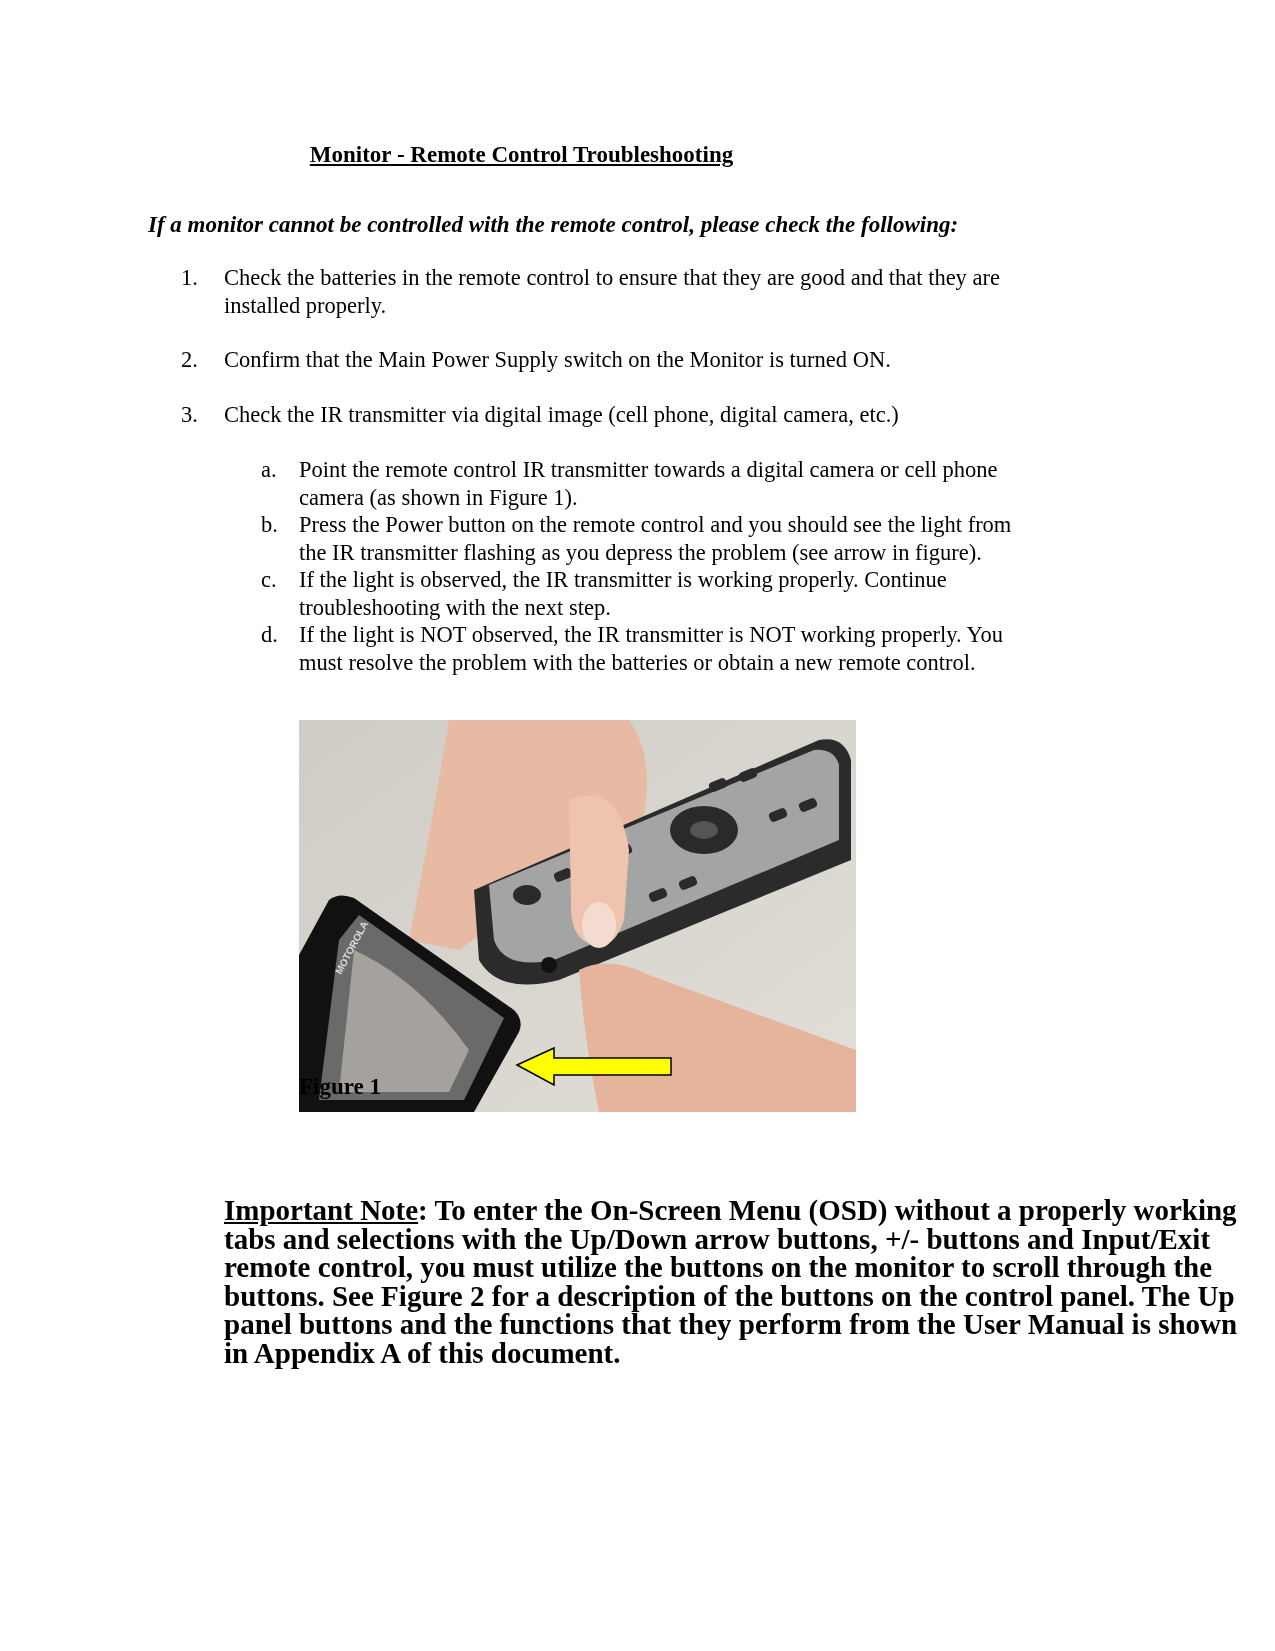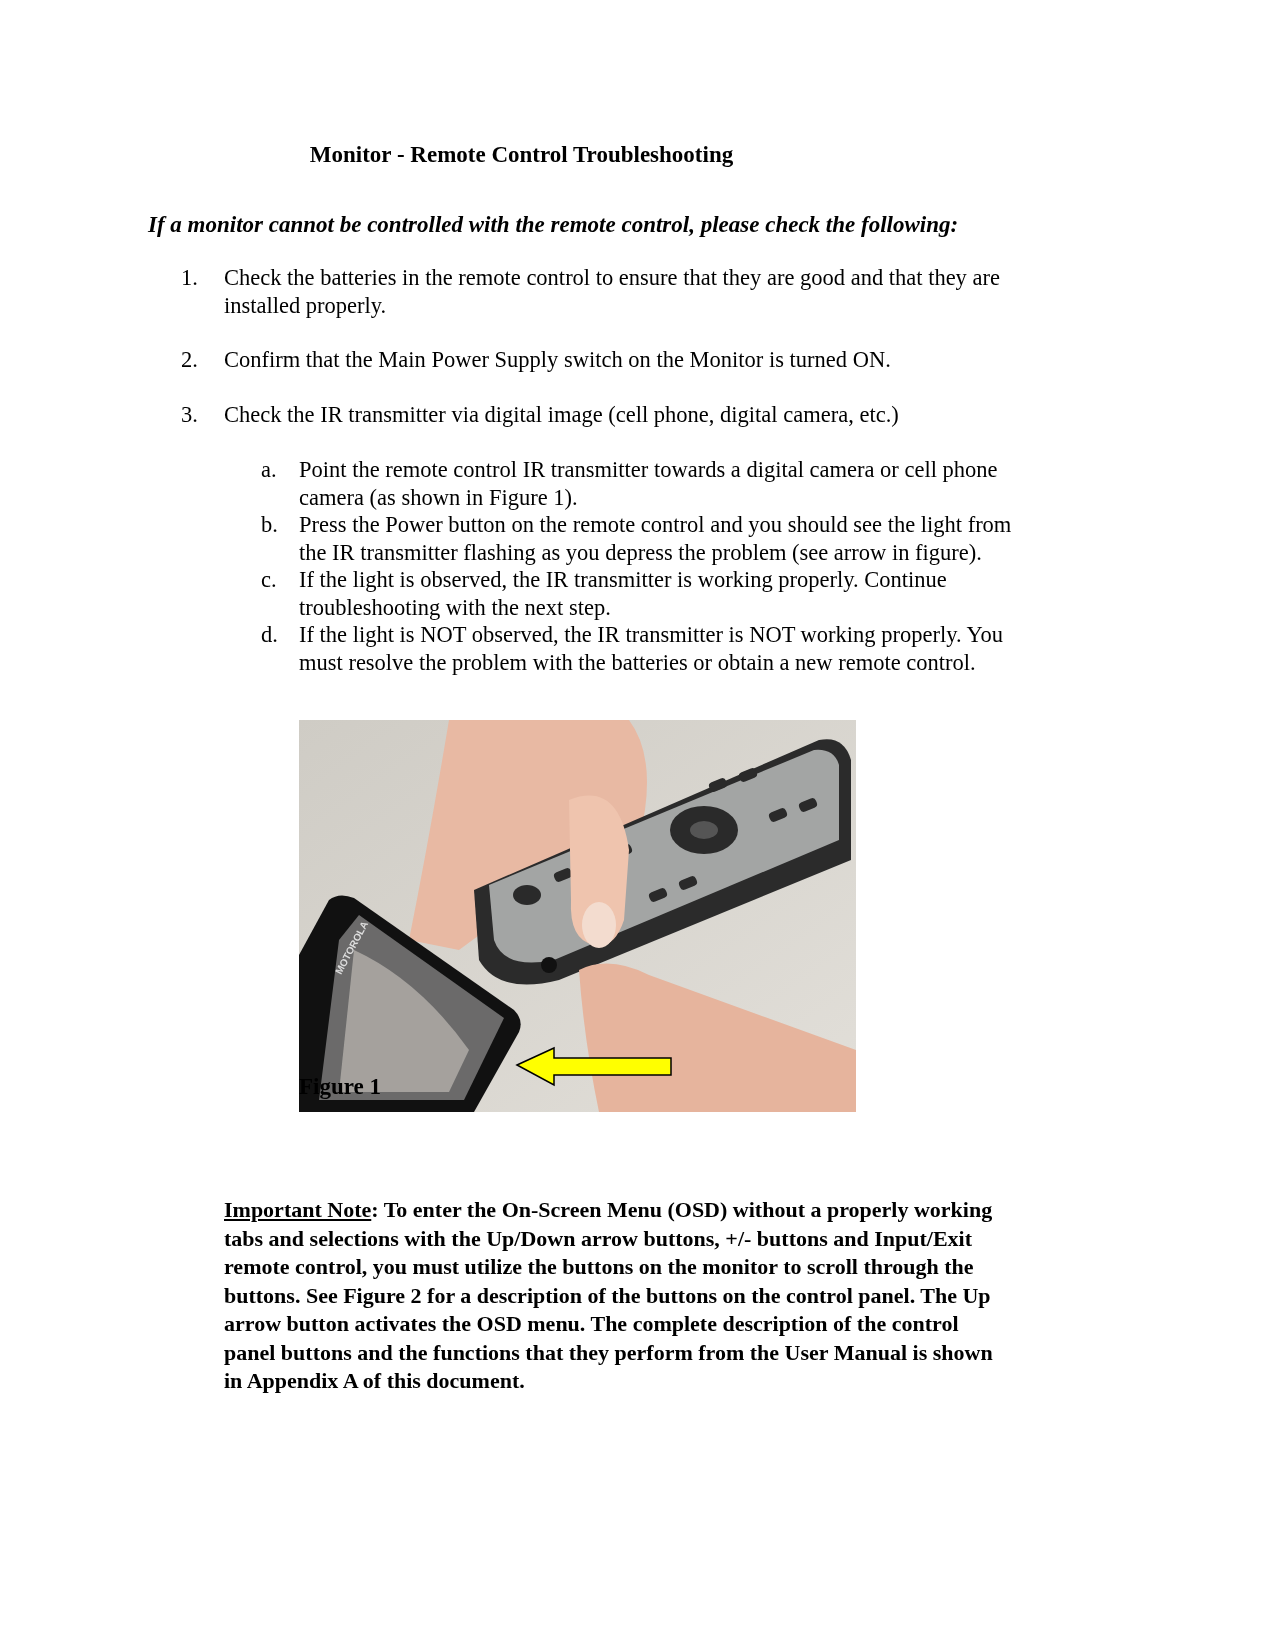--- a/index.html
+++ b/index.html
@@ -1,26 +1,26 @@
 <!DOCTYPE html>
 <html><head>
 <meta charset="utf-8">
 <style>
   html, body { margin:0; padding:0; background:#ffffff; }
   body { width:1275px; height:1651px; position:relative; overflow:hidden;
          font-family:"Liberation Serif","DejaVu Serif",serif; color:#000; }
   .abs { position:absolute; }
-  .title { left:0; width:1043px; top:142px; text-align:center; font-size:23px; font-weight:bold; }
+  .title { left:0; width:1043px; top:142px; text-align:center; font-size:23px; font-weight:bold; text-decoration:underline; }
   .intro { left:148px; top:212px; font-size:23px; font-weight:bold; font-style:italic; white-space:nowrap; }
   .item { position:absolute; left:224px; width:860px; font-size:22.5px; line-height:27.5px; }
   .sub { position:absolute; left:299px; width:800px; font-size:22.5px; line-height:27.5px; }
   .sub .marker, .item .marker { position:absolute; left:-38px; width:28px; text-align:left; }
   .figure { left:299px; top:720px; width:557px; height:392px; background:#d9d6cf; overflow:hidden; }
   .caption { left:299px; top:1074px; font-size:23px; font-weight:bold; }
-  .note { left:224px; top:1196px; width:880px; font-size:22px; line-height:28.5px; font-weight:bold; }
+  .note { left:224px; top:1196px; width:880px; font-size:29px; line-height:28.5px; font-weight:bold; }
   .note .u { text-decoration:underline; }
 </style>
 </head>
 <body>
 
 <div class="abs title">Monitor - Remote Control Troubleshooting</div>
 <div class="abs intro">If a monitor cannot be controlled with the remote control, please check the following:</div>
 
 <div class="item" style="top:264px;">
   <span class="marker" style="left:-43px;">1.</span>
@@ -106,16 +106,15 @@
     </g>
   </svg>
 </div>
 <div class="abs caption">Figure 1</div>
 
 <div class="abs note">
   <div style="white-space:nowrap;"><span class="u">Important Note</span><span>:</span><span> To enter the On-Screen Menu (OSD) without a properly working</span></div>
   <div style="white-space:nowrap;">tabs and selections with the Up/Down arrow buttons, +/- buttons and Input/Exit</div>
   <div style="white-space:nowrap;">remote control, you must utilize the buttons on the monitor to scroll through the</div>
   <div style="white-space:nowrap;">buttons. See Figure 2 for a description of the buttons on the control panel. The Up</div>
-  <div style="white-space:nowrap;">arrow button activates the OSD menu. The complete description of the control</div>
   <div style="white-space:nowrap;">panel buttons and the functions that they perform from the User Manual is shown</div>
   <div style="white-space:nowrap;">in Appendix A of this document.</div>
 </div>
 
 </body></html>

